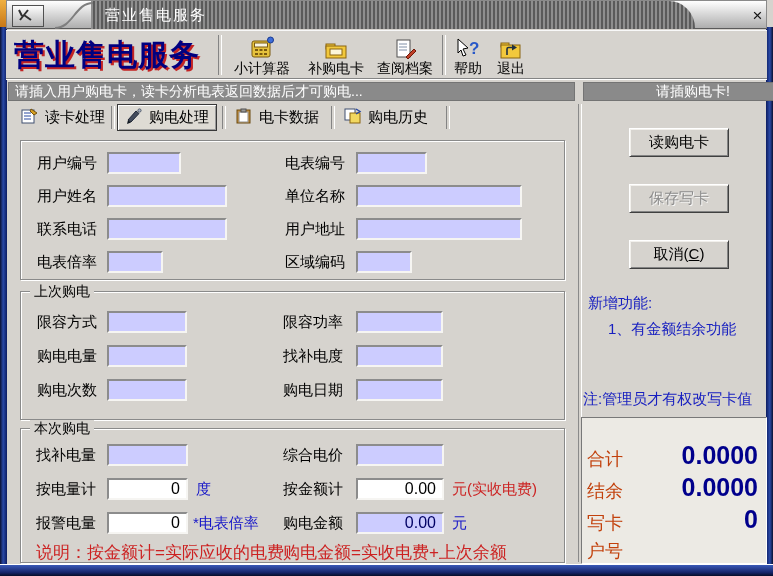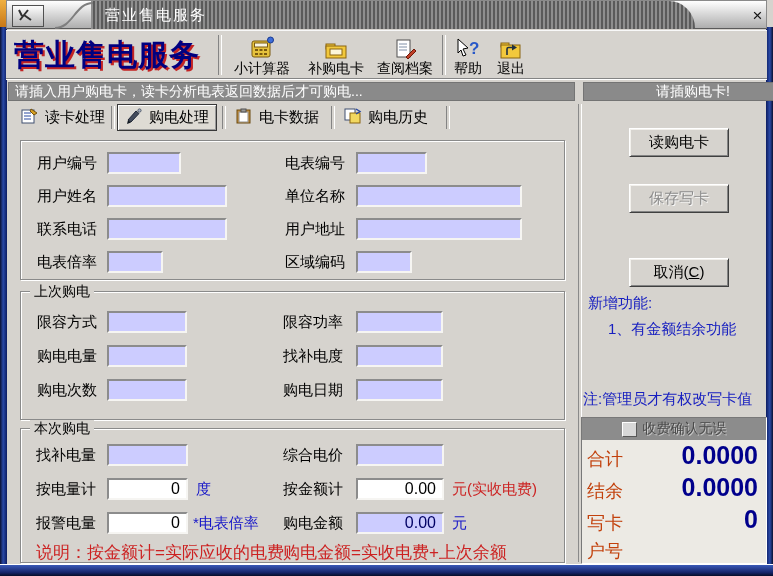--- a/index.html
+++ b/index.html
@@ -301,31 +301,27 @@
   <input class="box navy" style="left: 356px; top: 512px; width: 88px;" value="0.00">
   <span class="unit-blue" style="left:452px;top:512px;">元</span>
 
   <span class="note-red" style="left:36px;top:541px;">说明：按金额计=实际应收的电费</span>
   <span class="note-red" style="left:283px;top:541px;">购电金额=实收电费+上次余额</span>
 
   <div class="abs panel-divider"></div>
 
   <button class="btn" style="left:629px;top:128px;">读购电卡</button>
   <button class="btn disabled" style="left:629px;top:184px;">保存写卡</button>
-  <button class="btn" style="left:629px;top:240px;margin-top:18px;"><span>取消(</span><span class="u">C</span><span>)</span></button>
+  <button class="btn" style="left:629px;top:240px;"><span>取消(</span><span class="u">C</span><span>)</span></button>
 
   <span class="blue-note" style="left:588px;top:294px;">新增功能:</span>
   <span class="blue-note" style="left:608px;top:320px;">1、有金额结余功能</span>
   <span class="blue-note" style="left:583px;top:372px;margin-top:18px;">注:管理员才有权改写卡值</span>
 
   <div class="abs summary">
-    <div class="sum-header">
-      <span class="checkbox"></span>
-      <span class="sum-check-label">收费确认无误</span>
-    </div>
     <span class="sum-lbl" style="top:29px;">合计</span>
     <span class="sum-val" style="top:23px;">0.0000</span>
     <span class="sum-lbl" style="top:61px;">结余</span>
     <span class="sum-val" style="top:55px;">0.0000</span>
     <span class="sum-lbl" style="top:93px;">写卡</span>
     <span class="sum-val" style="top:87px;">0</span>
     <span class="sum-lbl" style="top:121px;">户号</span>
     <span class="sum-val" style="top:115px;"></span>
   </div>
 

